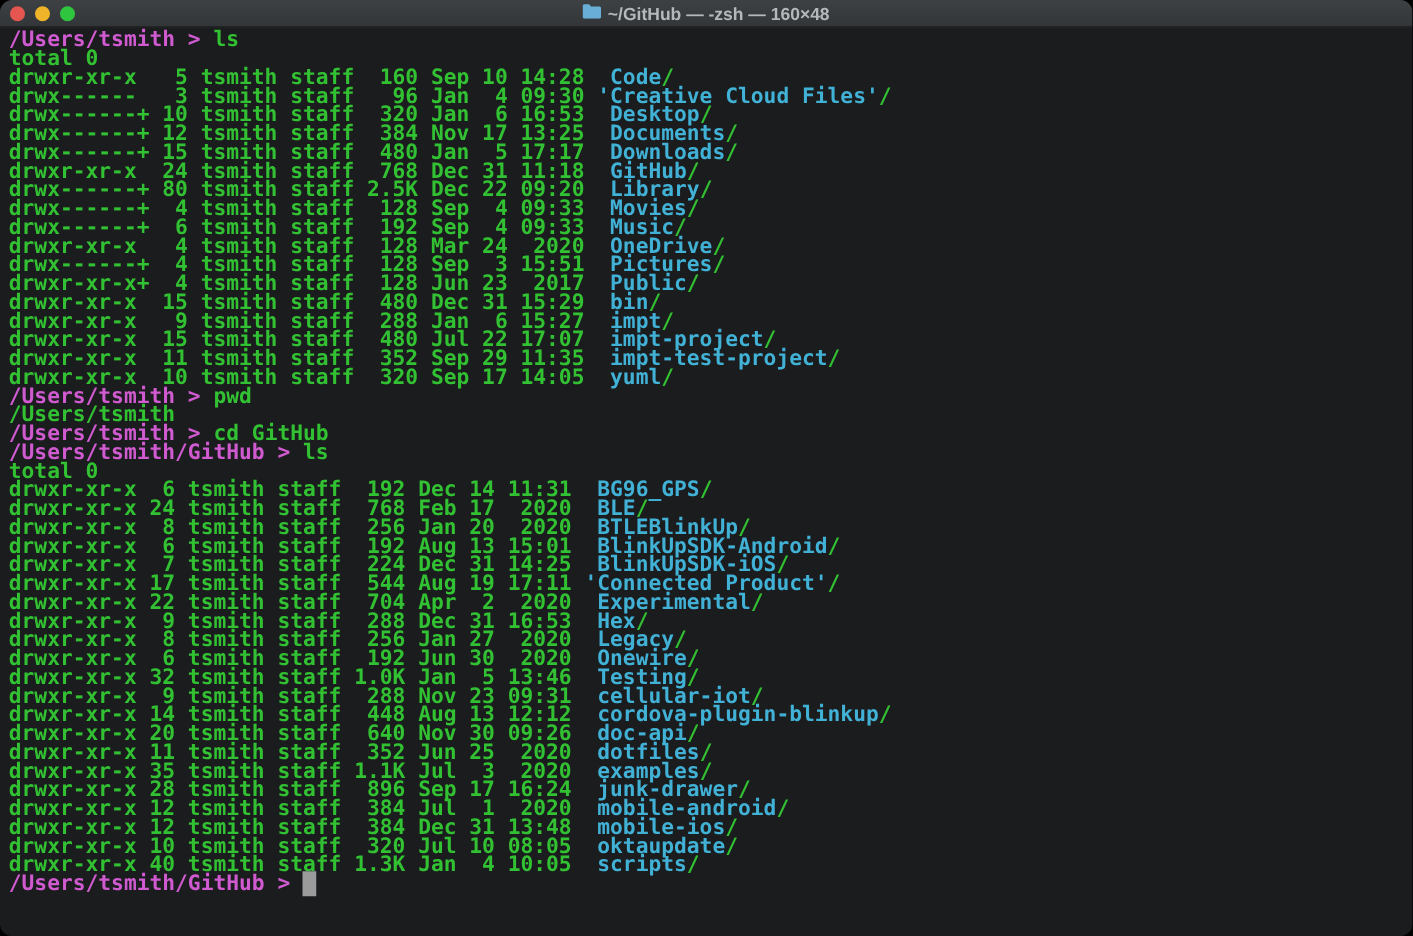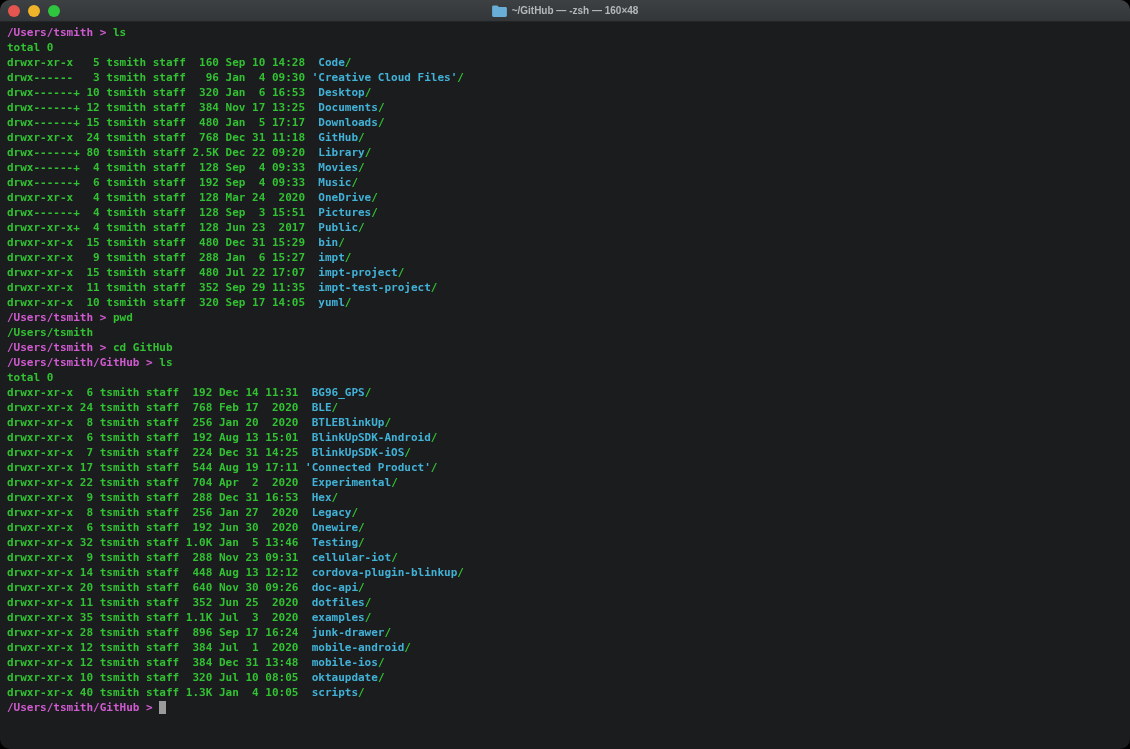--- a/index.html
+++ b/index.html
@@ -36,32 +36,32 @@
   }
   .tl.red    { background: var(--light_red, #e4564f); }
   .tl.yellow { background: var(--light_yellow, #f0b42a); }
   .tl.green  { background: var(--light_green, #30c53f); }
   .title-wrap {
     margin: 0 auto;
     display: flex;
     align-items: flex-start;
     gap: 5px;
     font-family: "Liberation Sans", sans-serif;
-    font-size: 10px;
+    font-size: 14px;
     font-weight: 700;
     color: var(--titlebar_text, #b4b8ba);
     user-select: none;
   }
   .proxy { display: inline-flex; color: var(--folder_icon, #68aed7); }
   .terminal {
     margin: 0;
     padding: 3px 20px 0 7px;
     height: 726px;
     font-family: "DejaVu Sans Mono", monospace;
-    font-size: 11px;
+    font-size: 17px;
     line-height: 15px;
     font-weight: 700;
     white-space: pre;
     overflow: hidden;
     cursor: text;
   }
   .line { height: 15px; }
   .seg-p { color: var(--prompt, #d05ad0); }
   .seg-g { color: var(--green, #32c132); }
   .seg-d { color: var(--dir, #41b1d6); text-align: right; }

